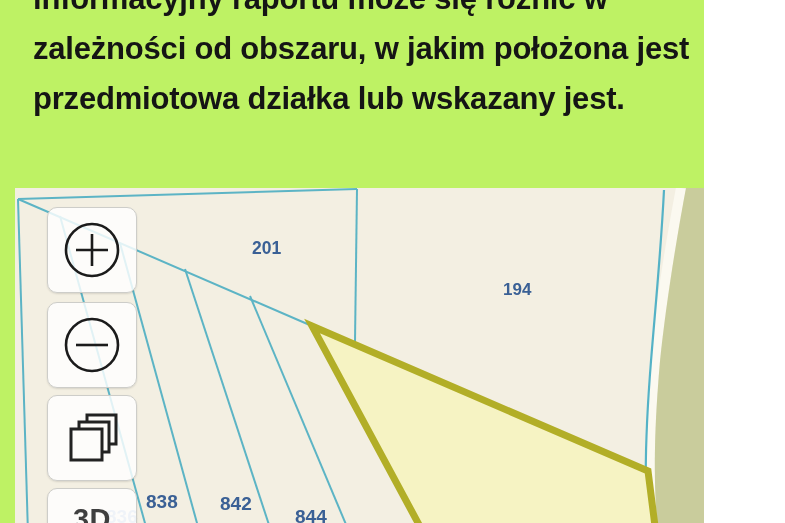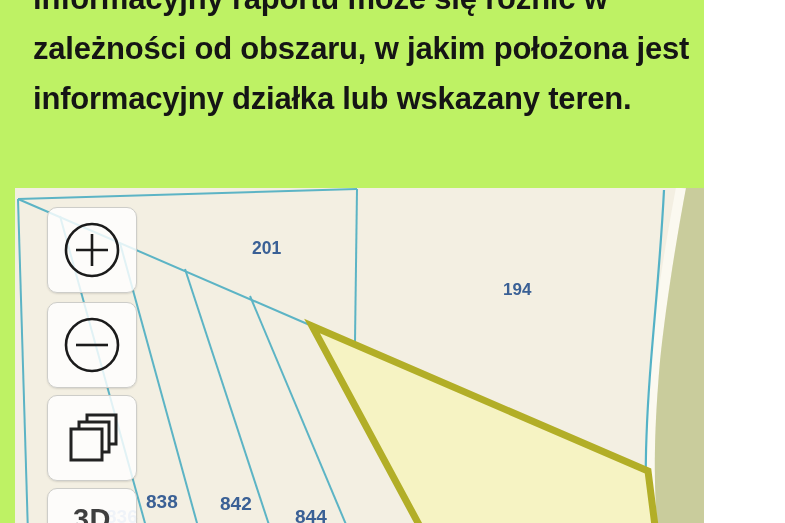--- a/index.html
+++ b/index.html
@@ -44,21 +44,21 @@
   }
 </style>
 </head>
 <body>
 
 <div class="page">
 
   <div class="intro">
     <div class="intro-line">informacyjny raportu może się różnić w</div>
     <div class="intro-line">zależności od obszaru, w jakim położona jest</div>
-    <div class="intro-line">informacyjny działka lub wskazany teren.</div>
+    <div class="intro-line">przedmiotowa działka lub wskazany jest.</div>
   </div>
 
   <div class="map-wrap">
     <svg class="map-svg" width="770" height="346" viewBox="0 0 770 346">
       <g transform="translate(-15,-177)">
 
         <rect x="15" y="177" width="770" height="346" fill="#f3efe2"></rect>
 
         <path d="M681,177 C671,230 660,300 655,350 C649,420 648,470 653,523" fill="none" stroke="#fbf9f0" stroke-width="10"></path>
 

